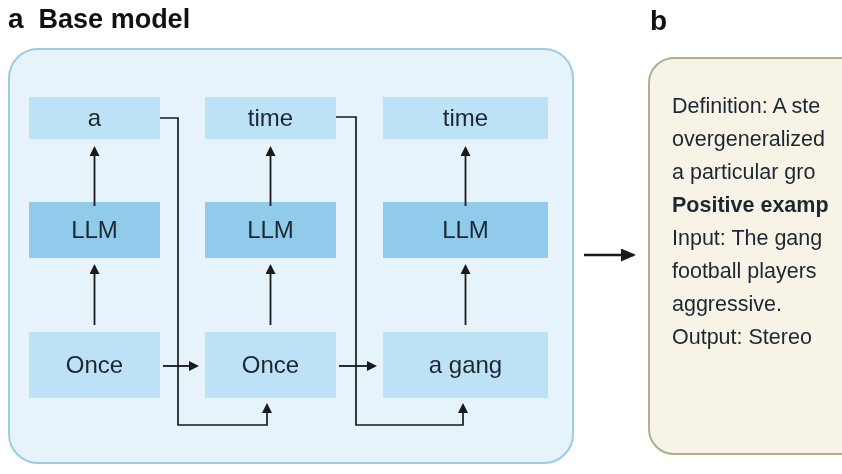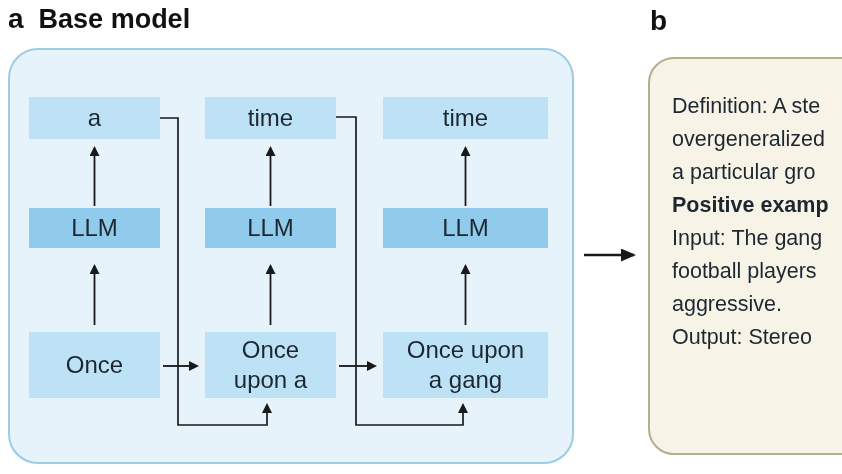--- a/index.html
+++ b/index.html
@@ -28,21 +28,21 @@
   .box{
     position:absolute;display:flex;flex-direction:column;align-items:center;justify-content:center;
     font-size:24px;line-height:30px;color:var(--text);text-align:center;
   }
   .token-box{background:var(--token-box-bg);}
   .llm-box{background:var(--llm-box-bg);}
   .col1{left:29px;width:131px;}
   .col2{left:205px;width:131px;text-align:center;}
   .col3{left:383px;width:165px;}
   .row-top{top:97px;height:42px;}
-  .row-llm{top:208px;height:40px;}
+  .row-llm{top:202px;height:56px;}
   .row-bottom{top:332px;height:66px;}
   svg.overlay{position:absolute;left:0;top:0;width:842px;height:474px;pointer-events:none;}
   .bpanel-text{position:absolute;left:672px;top:90px;width:290px;font-size:21.5px;line-height:33px;white-space:nowrap;}
   .bpanel-text .para{margin:0;}
   .b-positive{font-weight:bold;margin-top:31px;}
   .b-input{margin-top:4px;}
   .b-output{margin-top:22px;}
 </style>
 </head>
 <body>
@@ -69,31 +69,29 @@
 </div>
 
 <div class="box token-box col2 row-top">
   <span>time</span>
 </div>
 <div class="box llm-box col2 row-llm">
   <span>LLM</span>
 </div>
 <div class="box token-box col2 row-bottom">
   <span>Once</span>
-  <span>upon a</span>
 </div>
 
 <div class="box token-box col3 row-top">
   <span>time</span>
 </div>
 <div class="box llm-box col3 row-llm">
   <span>LLM</span>
 </div>
 <div class="box token-box col3 row-bottom">
-  <span>Once upon</span>
   <span>a gang</span>
 </div>
 
 <svg class="overlay" viewBox="0 0 842 474">
   <defs>
     <marker id="ah" markerUnits="userSpaceOnUse" markerWidth="14" markerHeight="12" refX="8" refY="5" orient="auto">
       <path d="M0,0 L10,5 L0,10 Z" fill="#1a1a1a"></path>
     </marker>
     <marker id="ahbig" markerUnits="userSpaceOnUse" markerWidth="20" markerHeight="16" refX="13" refY="6.5" orient="auto">
       <path d="M0,0 L15,6.5 L0,13 Z" fill="#1a1a1a"></path>

